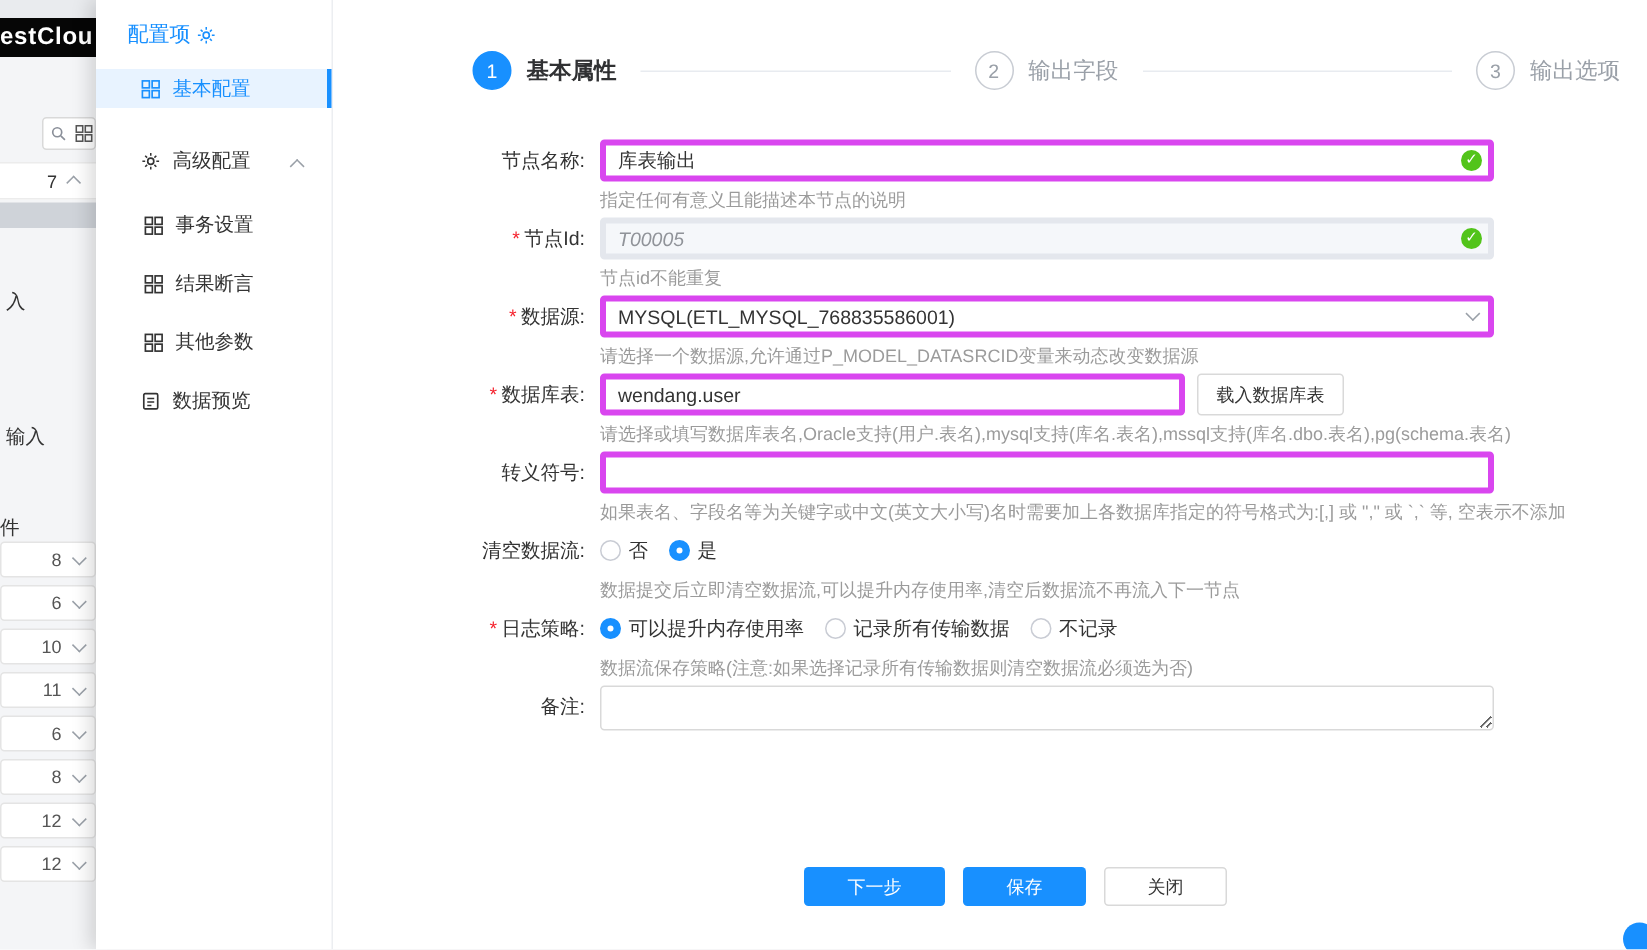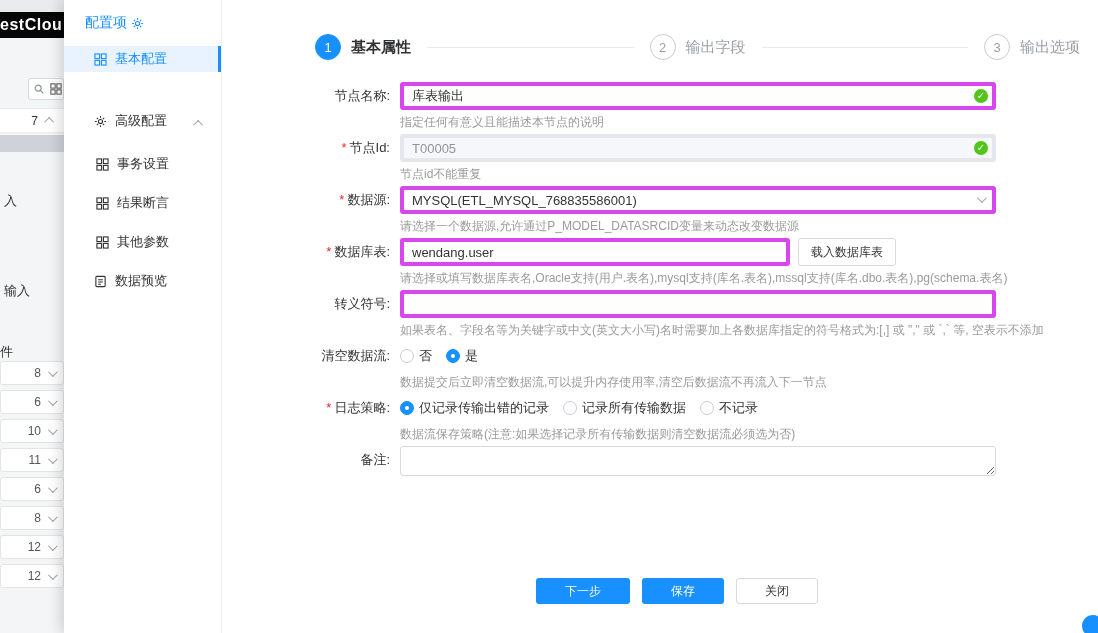--- a/index.html
+++ b/index.html
@@ -36,51 +36,51 @@
   .panel { position:absolute; left:64px; top:0; width:1034px; height:633px; background:#fff;
            box-shadow:-4px 0 12px rgba(0,0,0,.15); display:flex; }
 
   
   .sidebar { width:158px; border-right:1px solid #eceef1; flex-shrink:0; padding-top:12px; }
   .sidebar-title { display:flex; align-items:center; gap:4px; padding:2px 0 14px 21px;
                    color:#1890ff; font-size:14px; }
   .mi { height:26px; display:flex; align-items:center; gap:8px; padding-left:30px;
         font-size:13px; color:#333; cursor:pointer; margin-bottom:13px; position:relative; }
   .mi svg { flex-shrink:0; }
-  .mi-basic { margin-bottom:36px;align-items:center; }
+  .mi-basic { margin-bottom:22px;align-items:center; }
   .mi-adv { margin-bottom:17px; }
   .mi.active { background:#e8f3ff; color:#1890ff; border-right:3px solid #1890ff; }
   .mi-sub { padding-left:32px; }
   .mi .mi-caret { position:absolute; right:18px; top:12px; }
 
   
   .content { flex:1; position:relative; }
 
   
   .steps { display:flex; align-items:center; margin:34px 18px 0 93px; }
   .step { display:flex; align-items:center; gap:10px; flex-shrink:0; }
   .step-circle { width:26px; height:26px; border-radius:50%; display:flex; align-items:center;
                  justify-content:center; font-size:13px; border:1px solid #c8ccd3; color:#9aa0a8; background:#fff; }
   .step-circle.active { background:#1890ff; border-color:#1890ff; color:#fff; }
   .step-label { font-size:15px; color:#9aa0a8; white-space:nowrap; }
   .step-label.active { color:#303133; font-weight:bold; }
   .step-line { flex:1; height:1px; background:#e8ebf0; margin:0 16px; }
 
   
-  .form { margin-top:22px; }
+  .form { margin-top:33px; }
   .form-row { display:flex; margin-bottom:4px; }
   .form-label { width:178px; flex-shrink:0; text-align:right; padding-right:10px;
                 font-size:13px; color:#333; line-height:28px; white-space:nowrap; }
   .req { color:#f5222d; margin-right:3px; }
   .form-control { width:596px; }
   .input-wrap { position:relative; height:28px; }
   .text-input, .select { width:100%; height:28px; border:4px solid #d946ef; border-radius:3px;
                 background:#fff; font-size:13px; color:#333; padding:0 26px 0 8px;
                 font-family:inherit; outline:none; }
-  .text-input:disabled { background:#f5f7fa; color:#909399; border-color:#e4e7ed; }
+  .text-input:disabled { background:#f5f7fa; color:#909399; border-color:#e4e7ed;font-style:italic; }
   .select { display:flex; align-items:center; cursor:pointer; }
   .valid-dot { position:absolute; right:8px; top:7px; width:14px; height:14px; border-radius:50%;
                background:#52c41a; color:#fff; font-size:10px; line-height:14px; text-align:center; }
   .sel-caret { position:absolute; right:12px; top:10px; }
   .help { font-size:12px; color:#9b9b9b; margin-top:5px; line-height:15px; white-space:nowrap; }
   .row-inline { display:flex; gap:8px; }
   .input-short { width:390px; flex-shrink:0; position:relative; height:28px; }
   .input-short .text-input { padding-right:8px; }
   .btn-load { height:28px; padding:0 12px; background:#fff; border:1px solid #d9d9d9; border-radius:3px;
               font-size:12px; color:#333; cursor:pointer; font-family:inherit; white-space:nowrap; }
@@ -330,21 +330,21 @@
             <div class="help">数据提交后立即清空数据流,可以提升内存使用率,清空后数据流不再流入下一节点</div>
           </div>
         </div>
 
         <div class="form-row">
           <div class="form-label"><span class="req">*</span><span>日志策略:</span></div>
           <div class="form-control">
             <div class="radio-group">
               <label class="radio checked">
                 <span class="radio-circle"></span>
-                <span>仅记录传输出错的记录</span>
+                <span>可以提升内存使用率</span>
               </label>
               <label class="radio">
                 <span class="radio-circle"></span>
                 <span>记录所有传输数据</span>
               </label>
               <label class="radio">
                 <span class="radio-circle"></span>
                 <span>不记录</span>
               </label>
             </div>

